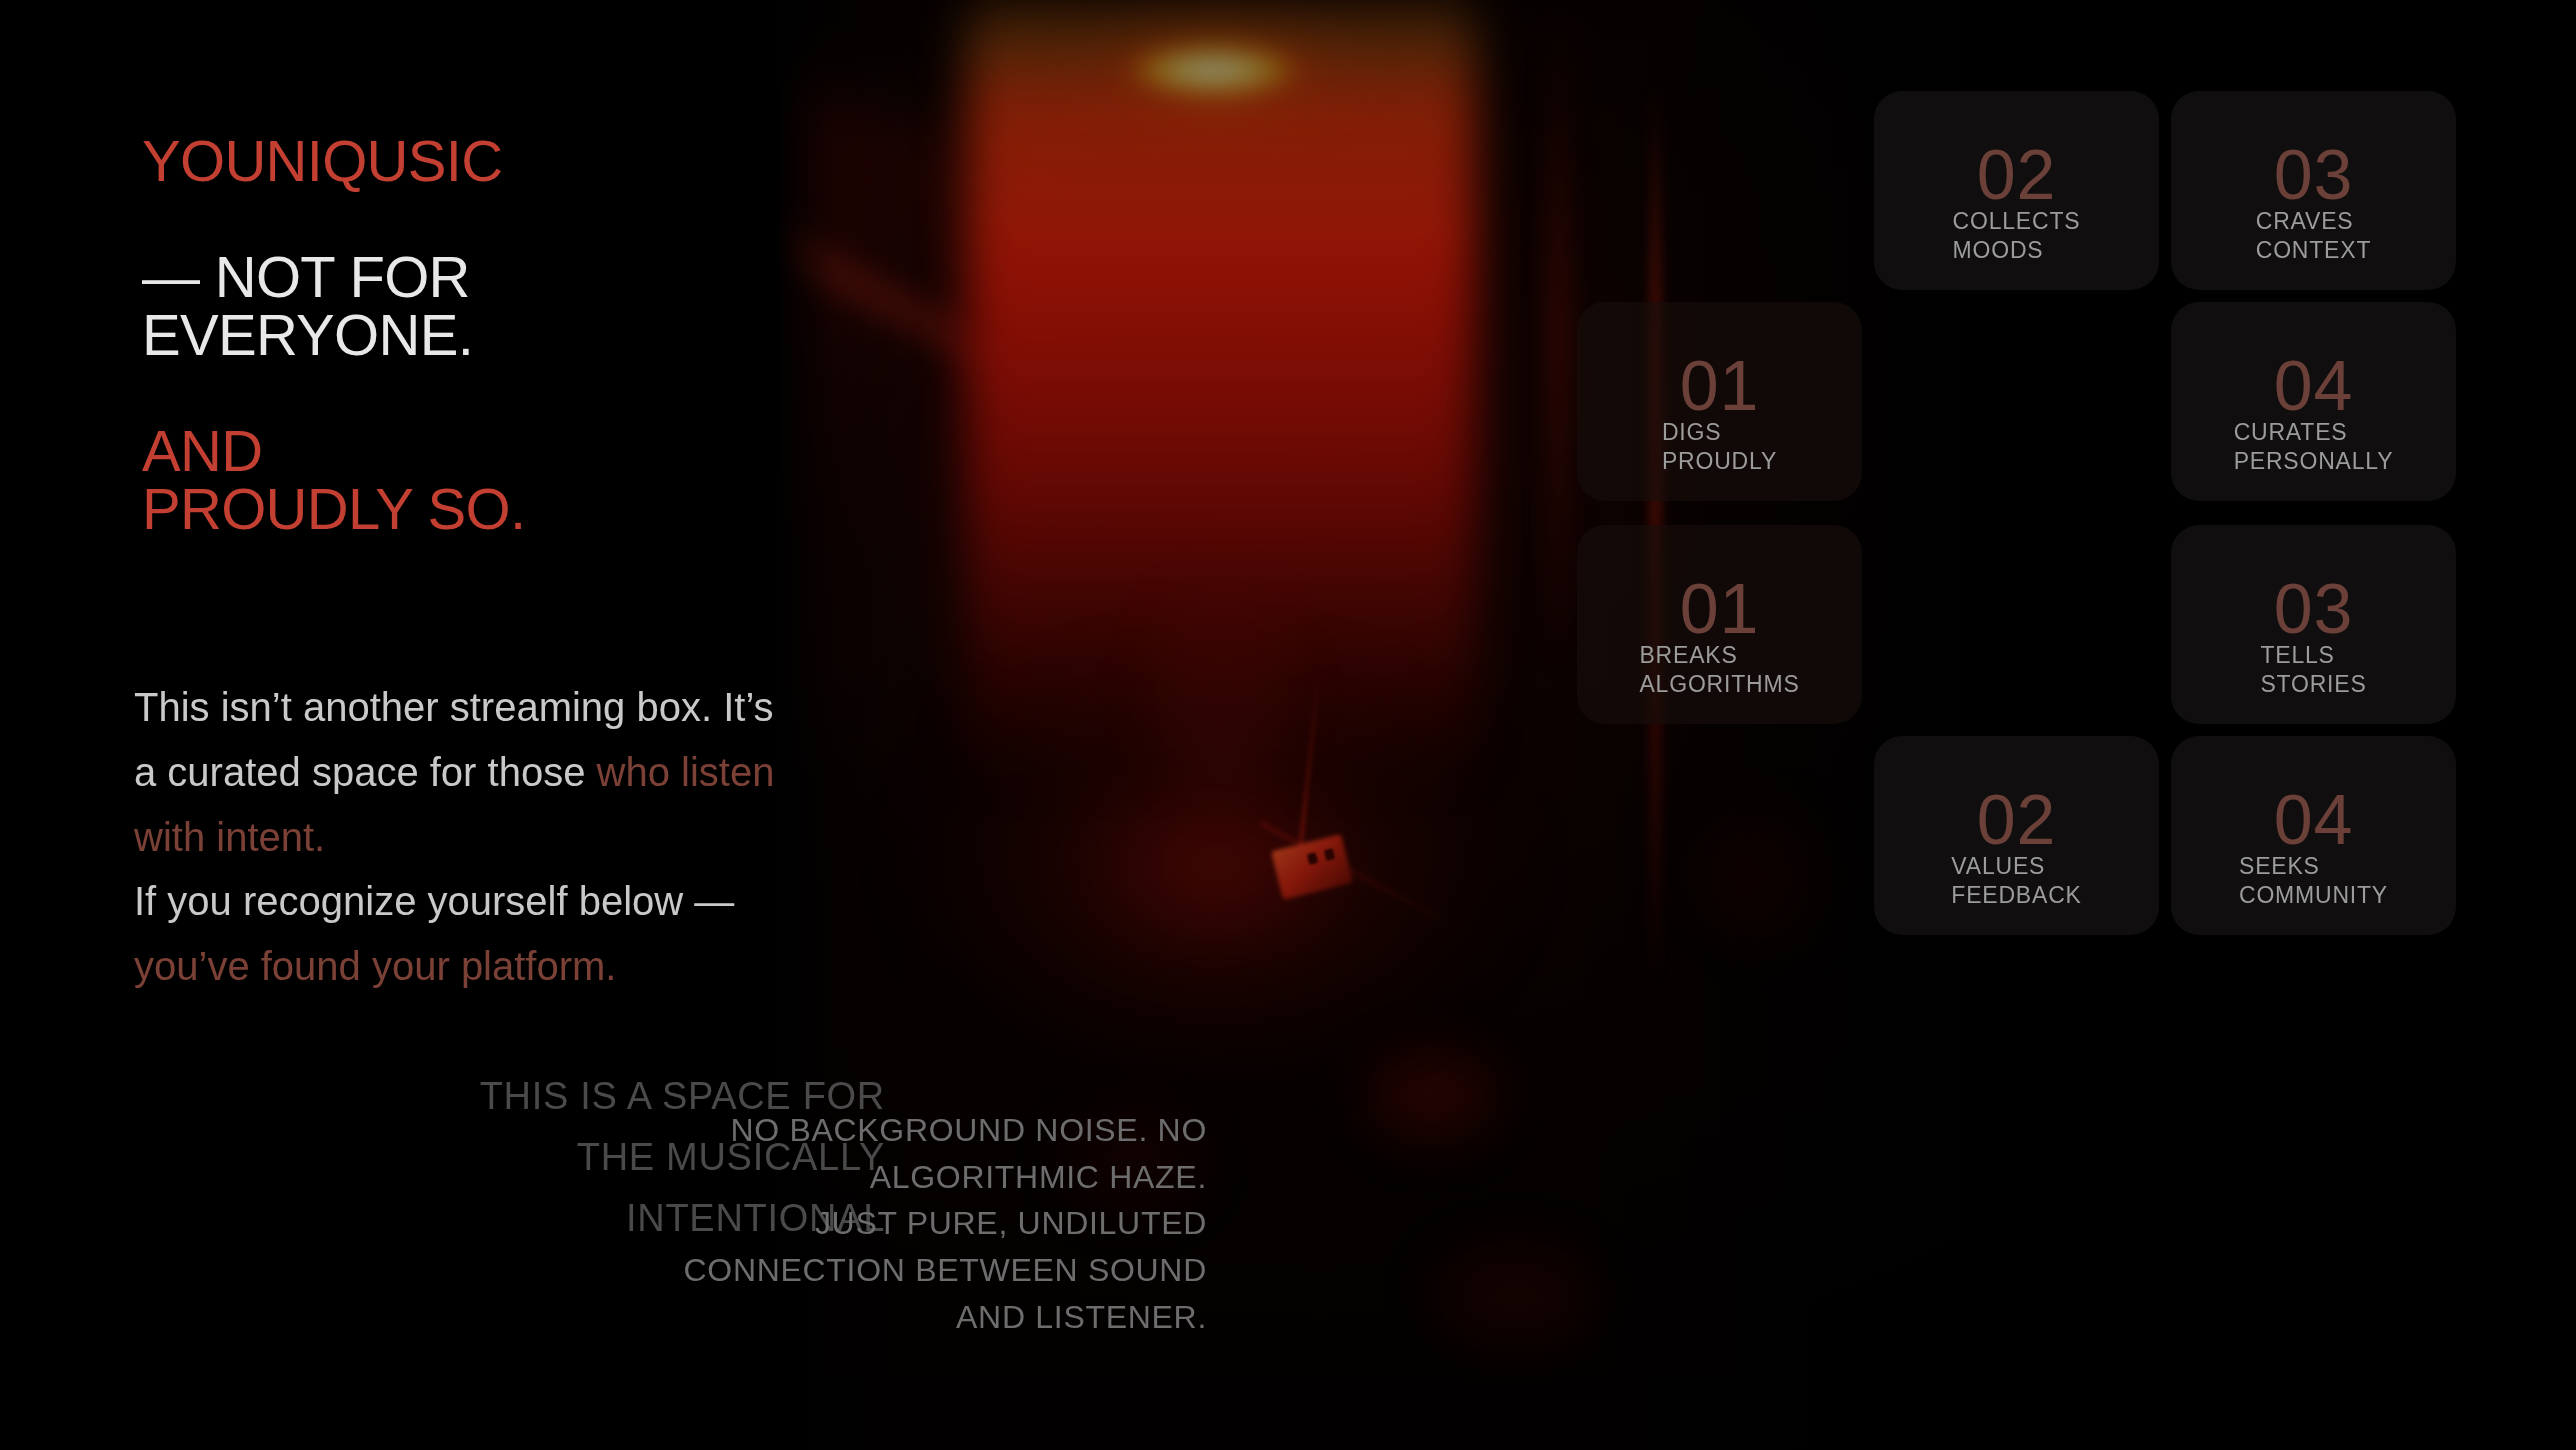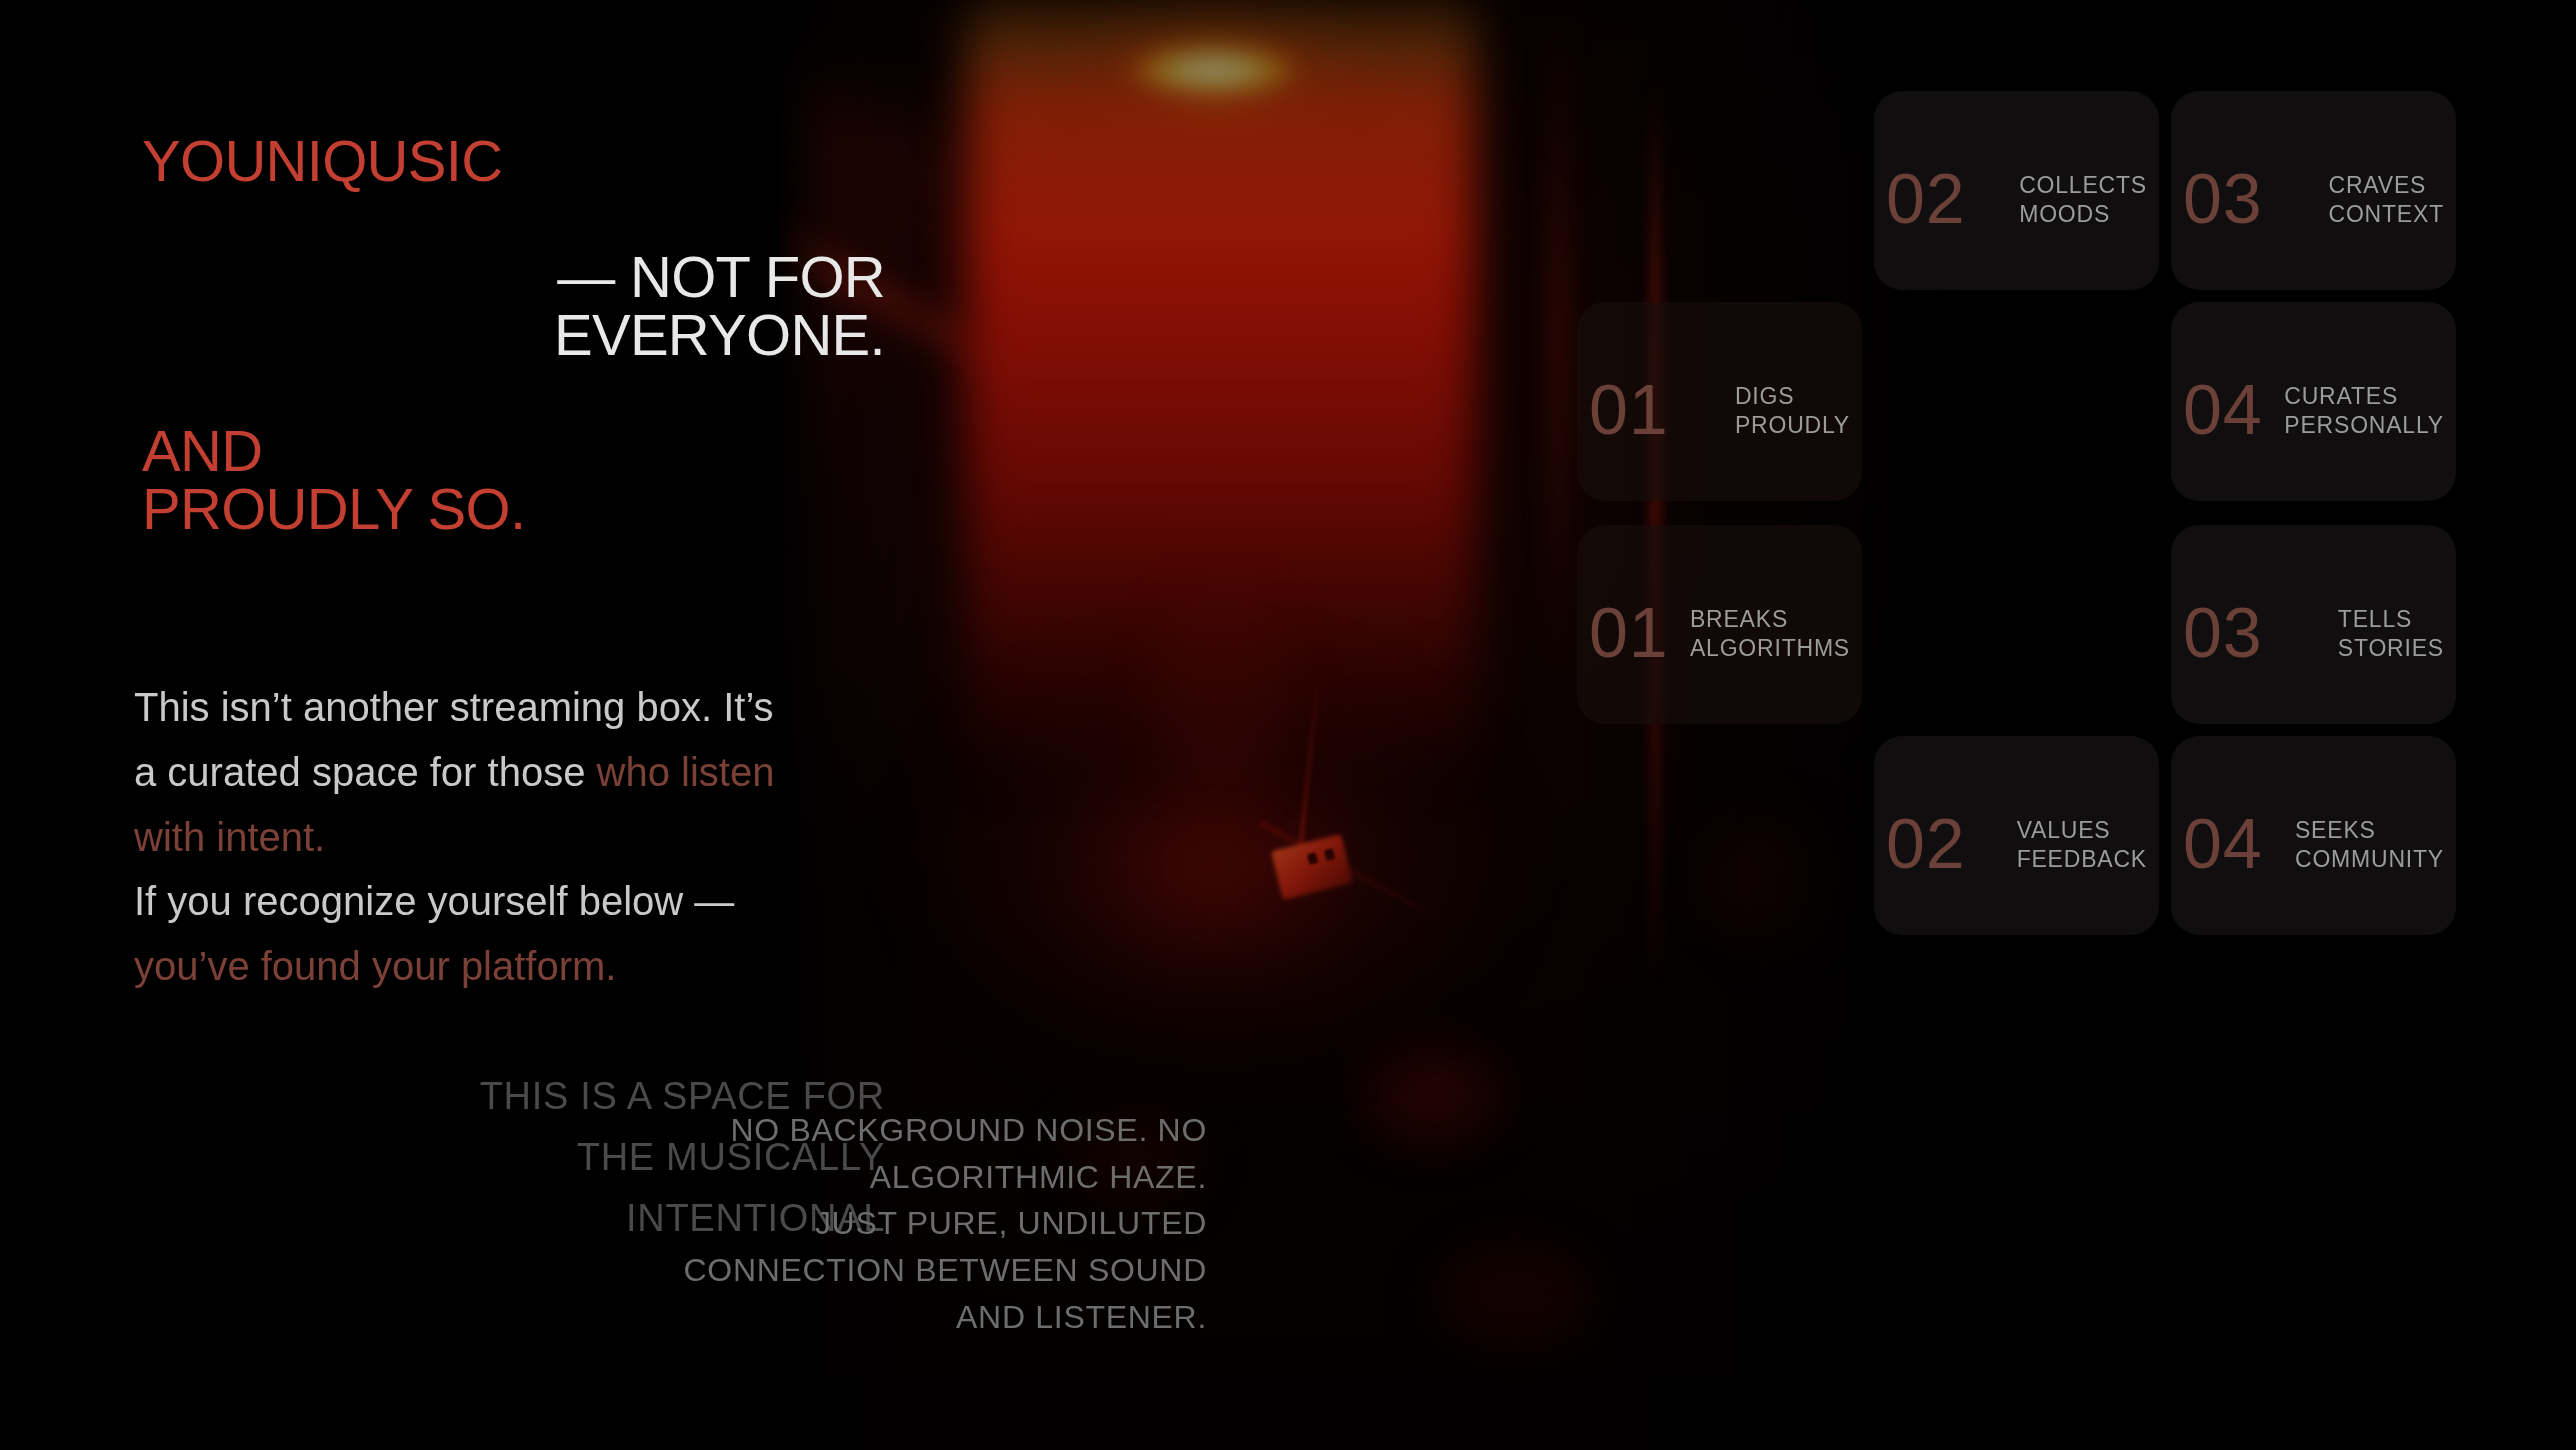--- a/index.html
+++ b/index.html
@@ -140,21 +140,21 @@
 
   .headline {
     font-size:58px;
     line-height:1.00;
     font-weight:400;
     letter-spacing:-0.7px;
     white-space:pre-line;
     margin-left:8px;
   }
   .hl-red { color:#C33F31; display:block; }
-  .hl-white { color:#e8e8e8; display:block;text-align:right; }
+  .hl-white { color:#e8e8e8; display:block; }
 
   .lede {
     margin-top:79px;
     font-size:40px;
     line-height:1.62;
     color:#c9c9c9;
     font-weight:400;
     max-width:671px;
   }
   .lede .accent { color:#7b4036; }
@@ -205,21 +205,21 @@
     grid-template-columns:repeat(3, 1fr);
     grid-auto-rows:199px;
     gap:12px;
     margin-top:24px;
   }
 
   .card {
     border-radius:28px;
     background:rgba(17,15,15,0.93);
     display:flex;
-    flex-direction:row;
+    flex-direction:column;
     align-items:center;
     justify-content:space-between;
     padding:53px 12px 35px;
   }
   .card.translucent {
     background:rgba(24,14,12,0.62);
   }
   .card-num {
     font-size:70px;
     line-height:0.9;

